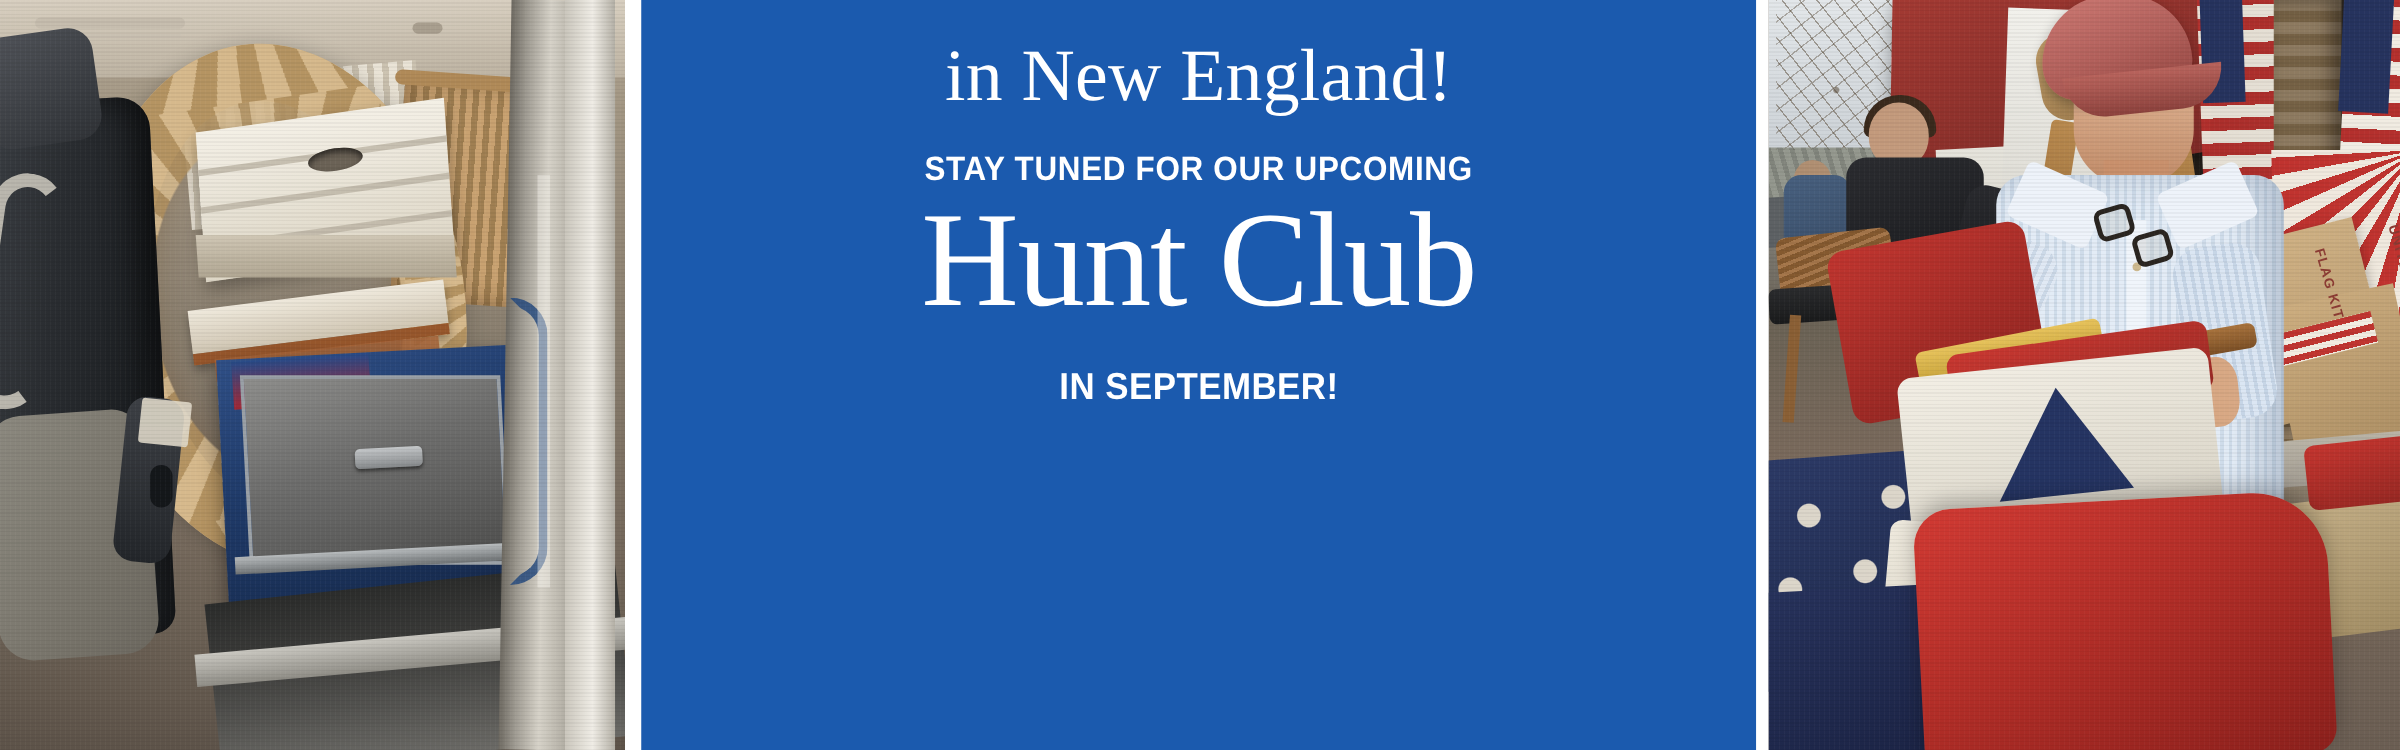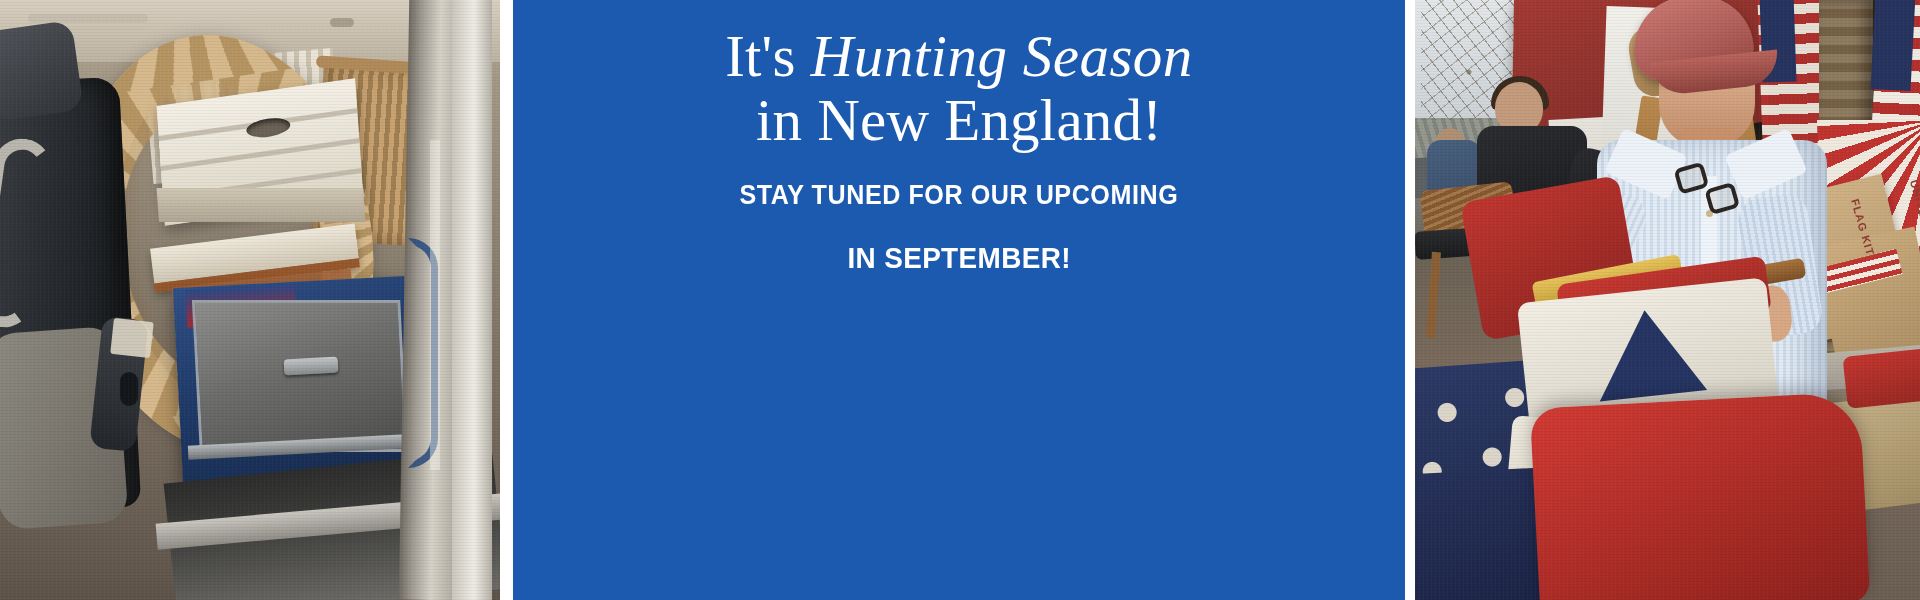--- a/index.html
+++ b/index.html
@@ -379,28 +379,26 @@
       <div class="ob lp-door-shine"></div>
 
       <div class="grain"></div>
     </div>
   </div>
 
   <div class="gap"></div>
 
   <div id="blue-panel">
 
-    <div class="headline">
-      <span>It's </span><span class="ital">Hunting Season</span>
-    </div>
 
     <div class="headline headline-2">in New England!</div>
 
     <div class="kicker">STAY TUNED FOR OUR UPCOMING</div>
 
+    <div class="wordmark">Hunt Club</div>
 
 
     <div class="footer-line">IN SEPTEMBER!</div>
 
   </div>
 
   <div class="gap-right"></div>
 
   <div id="right-photo" class="photo-panel">
     <div class="scene">

